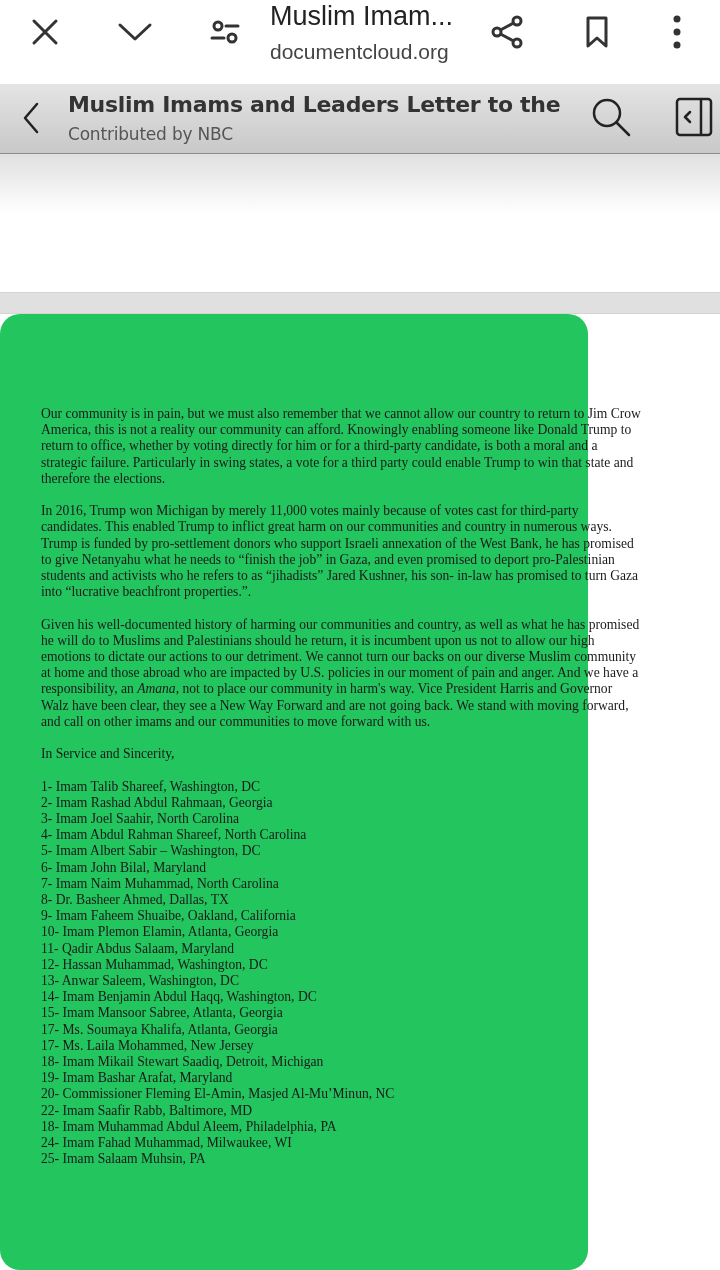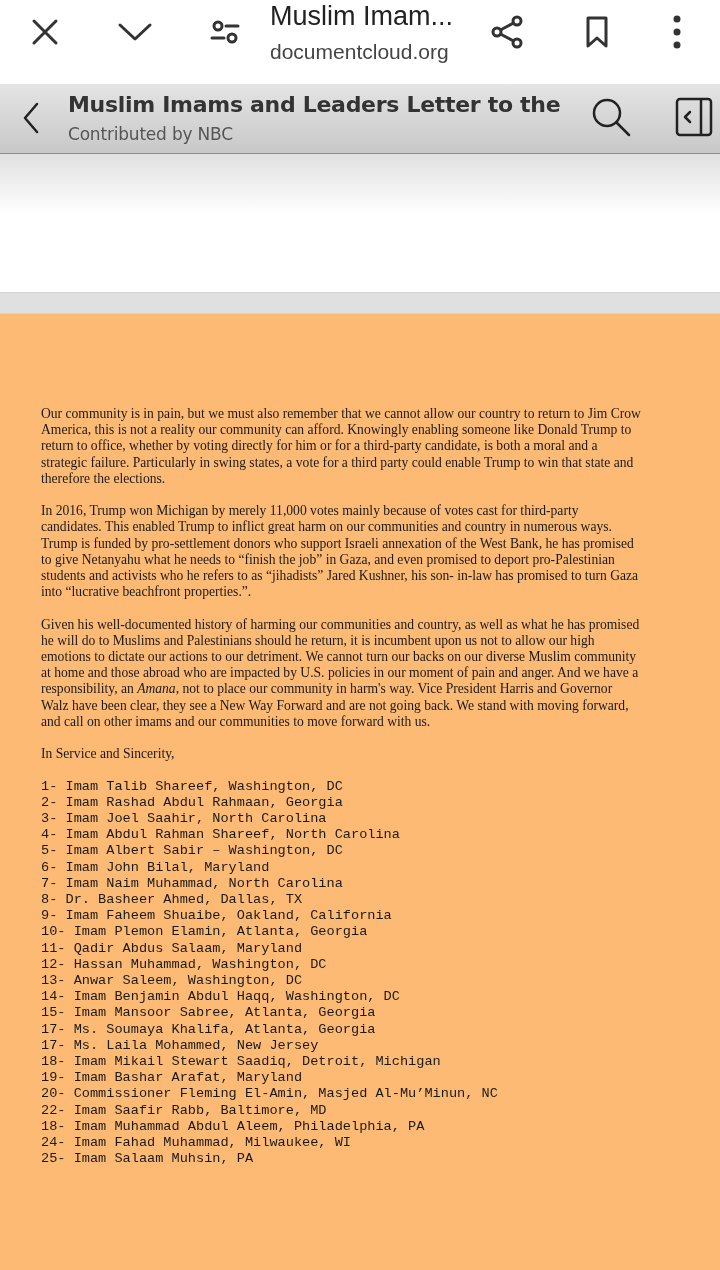--- a/index.html
+++ b/index.html
@@ -43,30 +43,30 @@
   .dh-sidebar { position: absolute; left: 672px; top: 10px; width: 44px; height: 46px; display:flex; align-items:center; justify-content:center; }
 
   
   .page-gap {
     position: absolute; left: 0; top: 292px; width: 720px; height: 22px;
     background: #e0e0e0; border-top: 1px solid #d4d4d4; border-bottom: 1px solid #d4d4d4;
   }
 
   
   .doc-page {
-    position: absolute; left: 0; top: 314px; width: 720px; height: 956px; background: #fdba74;
+    position: absolute; left: 0; top: 314px; width: 588px; height: 956px; background: #22c55e; border-radius: 20px;
   }
   .doc-text {
     position: absolute; left: 41px; top: 92px; width: 600px;
     font-family: "Liberation Serif", serif; font-size: 13.6px; line-height: 16.2px; color: #1a1a1a;
   }
   .para { margin-bottom: 16.2px; }
   .sig { margin-bottom: 16.2px; font-family: Liberation Serif, serif; }
   .signers { list-style: none; }
-  .signers li { white-space: nowrap; line-height: 16.2px; font-family: Liberation Mono, monospace; }
+  .signers li { white-space: nowrap; line-height: 16.2px; }
   em { font-style: italic; }
 </style>
 </head>
 <body>
 
 <div class="browser-bar">
   <div class="bb-icon" style="left:25px;">
     <svg width="30" height="30" viewBox="0 0 30 30">
       <path d="M4 4 L26 26 M26 4 L4 26" stroke="#333" stroke-width="3" stroke-linecap="round"></path>
     </svg>

